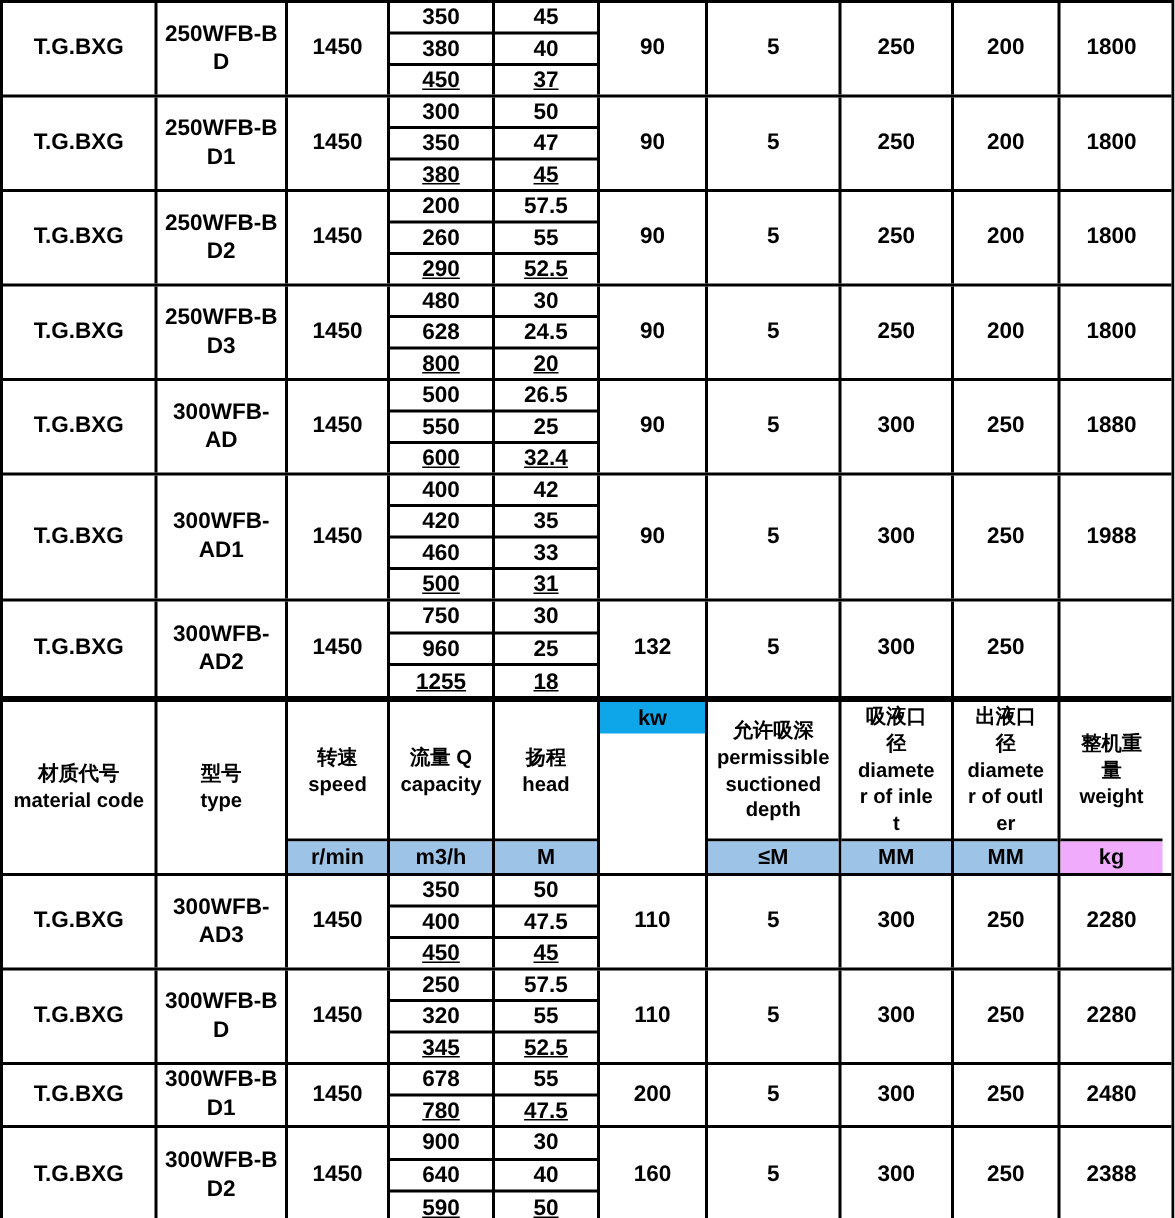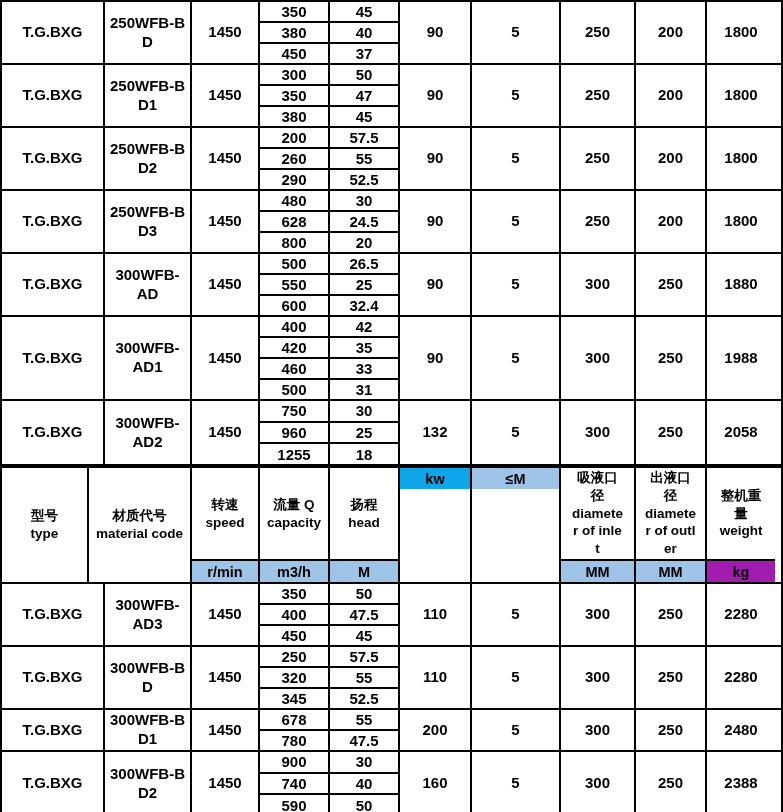--- a/index.html
+++ b/index.html
@@ -24,21 +24,21 @@
   .pre { white-space:pre-line; }
   
   .c0{width:103px}.c1{width:87px}.c2{width:68px}.c3{width:70px}.c4{width:70px}
   .c5{width:72px}.c6{width:89px}.c7{width:75px}.c8{width:71px}.c9{width:68px}
   
   .substack { display:flex; flex-direction:column; border-right:2px solid #000; }
   .subcell {
     flex:1; display:flex; align-items:center; justify-content:center;
     border-bottom:2px solid #000; font-size:15px;
   }
-  .subcell:last-child { border-bottom:none; }
+  .subcell:last-child { border-bottom:none;text-decoration:underline; }
   
   .thick-sep { height:4px; background:#000; width:100%; }
   
   .header-row { display:flex; width:100%; border-bottom:2px solid #000; }
   .hcell {
     display:flex; align-items:center; justify-content:center;
     text-align:center; border-right:2px solid #000;
     font-size:13.5px; line-height:1.32; white-space:pre-line;
   }
   .hstack { display:flex; flex-direction:column; border-right:2px solid #000; }
@@ -199,50 +199,53 @@
         </div>
         <div class="substack c4">
           <div class="subcell">30</div>
           <div class="subcell">25</div>
           <div class="subcell">18</div>
         </div>
         <div class="cell c5">132</div>
         <div class="cell c6">5</div>
         <div class="cell c7">300</div>
         <div class="cell c8">250</div>
-        <div class="cell c9 last">2058</div>
       </div>
     </div>
 
   <div class="thick-sep"></div>
 
   <div class="header-row">
+    <div class="hcell c0">材质代号
+material code</div>
     <div class="hcell c1">型号
 type</div>
-    <div class="hcell c0">材质代号
-material code</div>
     <div class="hstack c2">
       <div class="hdr-top">转速
 speed</div>
       <div class="unit" style="background: rgb(157, 195, 230);">r/min</div>
     </div>
     <div class="hstack c3">
       <div class="hdr-top">流量 Q
 capacity</div>
       <div class="unit" style="background: rgb(157, 195, 230);">m3/h</div>
     </div>
     <div class="hstack c4">
       <div class="hdr-top">扬程
 head</div>
       <div class="unit" style="background: rgb(157, 195, 230);">M</div>
     </div>
     <div class="hstack c5">
       <div class="unit" style="background: #0ea5e9;">kw</div>
     </div>
     <div class="hstack c6">
+      <div class="hdr-top">允许吸深
+permissible
+suctioned
+depth</div>
       <div class="unit" style="background: rgb(157, 195, 230);">≤M</div>
     </div>
     <div class="hstack c7">
       <div class="hdr-top">吸液口
 径
 diamete
 r of inle
 t</div>
       <div class="unit" style="background: rgb(157, 195, 230);">MM</div>
     </div>
@@ -251,21 +254,21 @@
 径
 diamete
 r of outl
 er</div>
       <div class="unit" style="background: rgb(157, 195, 230);">MM</div>
     </div>
     <div class="hstack c9 last">
       <div class="hdr-top">整机重
 量
 weight</div>
-      <div class="unit" style="background: #a21caf;">kg</div>
+      <div class="unit" style="background: #f0abfc;">kg</div>
     </div>
   </div>
 
   <div class="sec" id="section-below">
       <div class="row" style="height: 63px;">
         <div class="cell c0">T.G.BXG</div>
         <div class="cell c1 pre">300WFB-
 AD3</div>
         <div class="cell c2">1450</div>
         <div class="substack c3">
@@ -324,21 +327,21 @@
         <div class="cell c8">250</div>
         <div class="cell c9 last">2480</div>
       </div>
       <div class="row" style="height: 63px;">
         <div class="cell c0">T.G.BXG</div>
         <div class="cell c1 pre">300WFB-B
 D2</div>
         <div class="cell c2">1450</div>
         <div class="substack c3">
           <div class="subcell">900</div>
-          <div class="subcell">740</div>
+          <div class="subcell">640</div>
           <div class="subcell">590</div>
         </div>
         <div class="substack c4">
           <div class="subcell">30</div>
           <div class="subcell">40</div>
           <div class="subcell">50</div>
         </div>
         <div class="cell c5">160</div>
         <div class="cell c6">5</div>
         <div class="cell c7">300</div>

